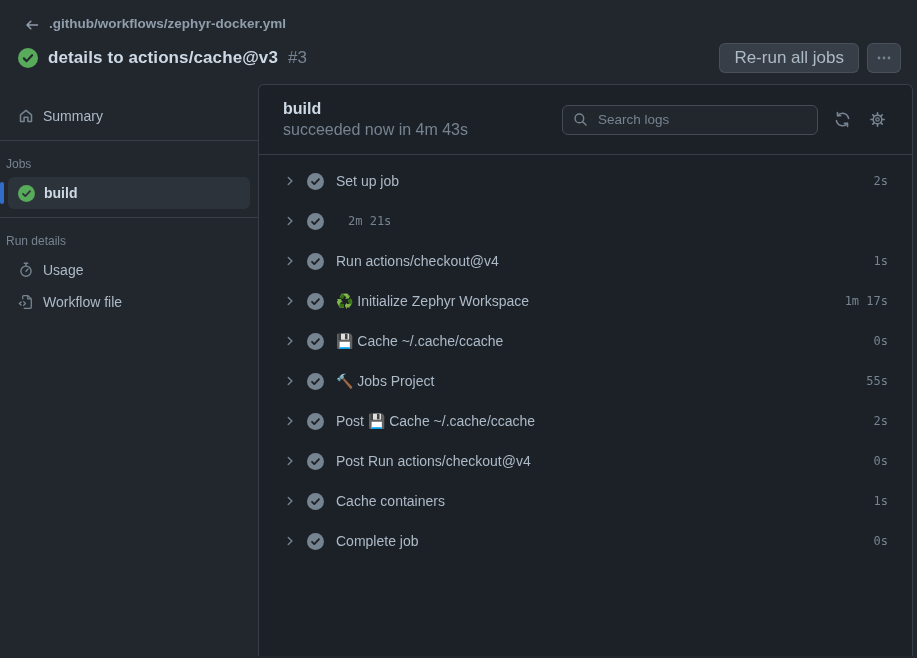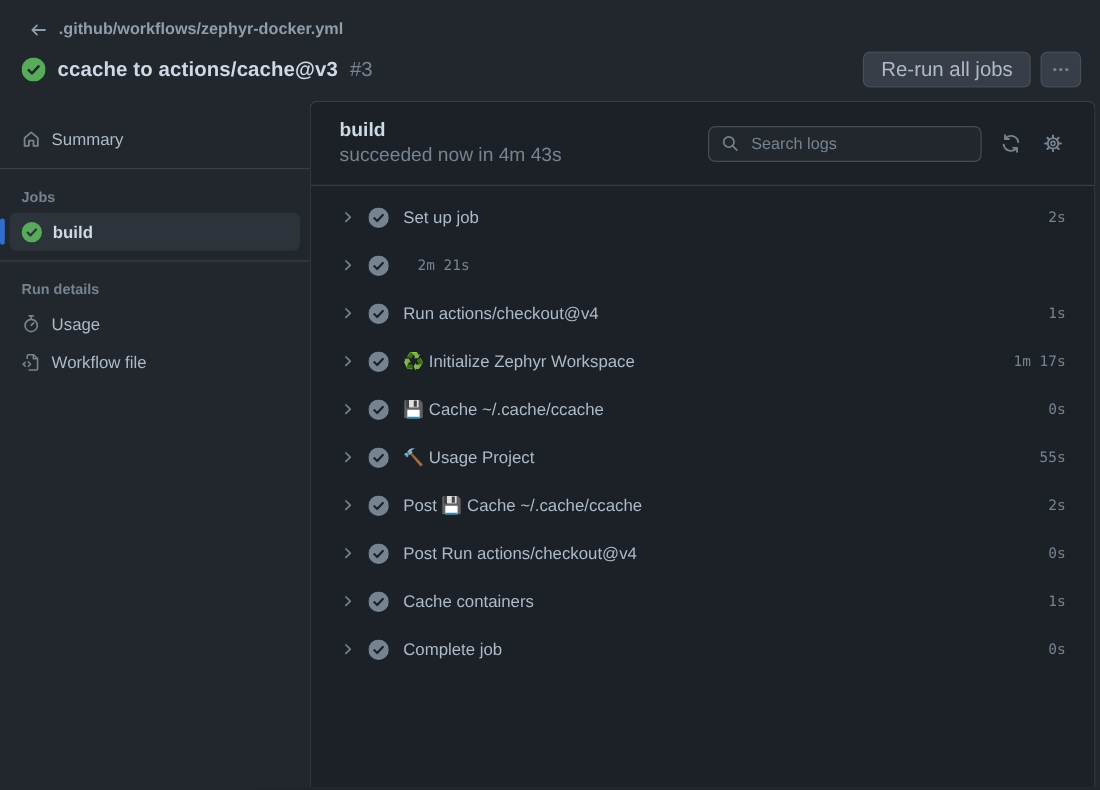--- a/index.html
+++ b/index.html
@@ -44,41 +44,41 @@
     font-size:14px;color:var(--text);cursor:pointer;position:relative;
   }
   .side-item .icon{color:var(--text-muted);}
   .side-item.selected{background:var(--selected-bg);}
   .side-item.selected .label{font-weight:700;color:var(--text-bright);}
   .side-item.selected::before{
     content:"";position:absolute;left:-8px;top:5px;bottom:5px;width:4px;
     background:var(--blue);border-radius:3px;
   }
   .sidebar hr{border:none;border-top:1px solid var(--border);margin:8px 0;}
-  .section-label{font-size:12px;font-weight:700;color:var(--text-muted);padding:8px 18px 6px;}
+  .section-label{font-size:12px;font-weight:400;color:var(--text-muted);padding:8px 6px 6px;}
 
   
   .main{flex:1;padding-right:4px;}
   .log-panel{
     margin-top:0;height:100%;
     background:var(--panel-bg);
     border:1px solid var(--border);border-bottom:none;
     border-radius:6px 6px 0 0;
     display:flex;flex-direction:column;
   }
   .panel-header{
     display:flex;align-items:center;justify-content:space-between;
     padding:15px 24px;border-bottom:1px solid var(--border);
   }
   .job-meta h2{margin:0;font-size:16px;font-weight:700;color:var(--text-bright);}
   .job-status{margin-top:3px;font-size:16px;color:var(--text-muted);}
   .panel-tools{display:flex;align-items:center;gap:14px;}
   .search-box{
     display:flex;align-items:center;gap:8px;
-    width:228px;height:30px;padding:0 10px;
+    width:256px;height:30px;padding:0 10px;
     background:#22272e;border:1px solid var(--border-strong);border-radius:6px;
   }
   .search-box .icon{color:var(--text-muted);}
   .search-box input{
     flex:1;min-width:0;background:transparent;border:none;outline:none;
     color:var(--text);font-family:inherit;font-size:13.5px;
   }
   .search-box input::placeholder{color:var(--text-muted);}
   .tool-btn{
     background:none;border:none;padding:2px;cursor:pointer;
@@ -109,21 +109,21 @@
     </span>
     <a class="breadcrumb-link">.github/workflows/zephyr-docker.yml</a>
   </div>
   <div class="title-row">
     <span class="icon">
       <svg viewBox="0 0 16 16" width="20" height="20">
           <circle cx="8" cy="8" r="8" fill="#57ab5a"></circle>
           <path d="m4.7 8.3 2.2 2.2 4.4-4.7" fill="none" stroke="#22272e" stroke-width="1.7" stroke-linecap="round" stroke-linejoin="round"></path>
         </svg>
     </span>
-    <h1>ccache to actions/cache@v3</h1>
+    <h1>details to actions/cache@v3</h1>
     <span class="run-number">#3</span>
     <div class="header-actions">
       <button class="btn">Re-run all jobs</button>
       <button class="btn icon-btn">
         <span class="icon">
           <svg viewBox="0 0 16 16" width="16" height="16" fill="currentColor">
               <circle cx="3" cy="8" r="1.4"></circle>
               <circle cx="8" cy="8" r="1.4"></circle>
               <circle cx="13" cy="8" r="1.4"></circle>
             </svg>
@@ -300,21 +300,21 @@
       <svg viewBox="0 0 16 16" width="14" height="14">
                 <path d="m6 4 4.2 4L6 12" fill="none" stroke="currentColor" stroke-width="1.6" stroke-linecap="round" stroke-linejoin="round"></path>
               </svg>
     </span>
     <span class="icon step-check">
       <svg viewBox="0 0 16 16" width="17" height="17">
                 <circle cx="8" cy="8" r="8" fill="#768390"></circle>
                 <path d="m4.7 8.3 2.2 2.2 4.4-4.7" fill="none" stroke="#1c2128" stroke-width="1.7" stroke-linecap="round" stroke-linejoin="round"></path>
               </svg>
     </span>
-    <span class="step-name">🔨 Usage Project</span>
+    <span class="step-name">🔨 Jobs Project</span>
     <span class="step-duration">55s</span>
   </li>
 
   <li class="step-row">
     <span class="icon chevron">
       <svg viewBox="0 0 16 16" width="14" height="14">
                 <path d="m6 4 4.2 4L6 12" fill="none" stroke="currentColor" stroke-width="1.6" stroke-linecap="round" stroke-linejoin="round"></path>
               </svg>
     </span>
     <span class="icon step-check">

